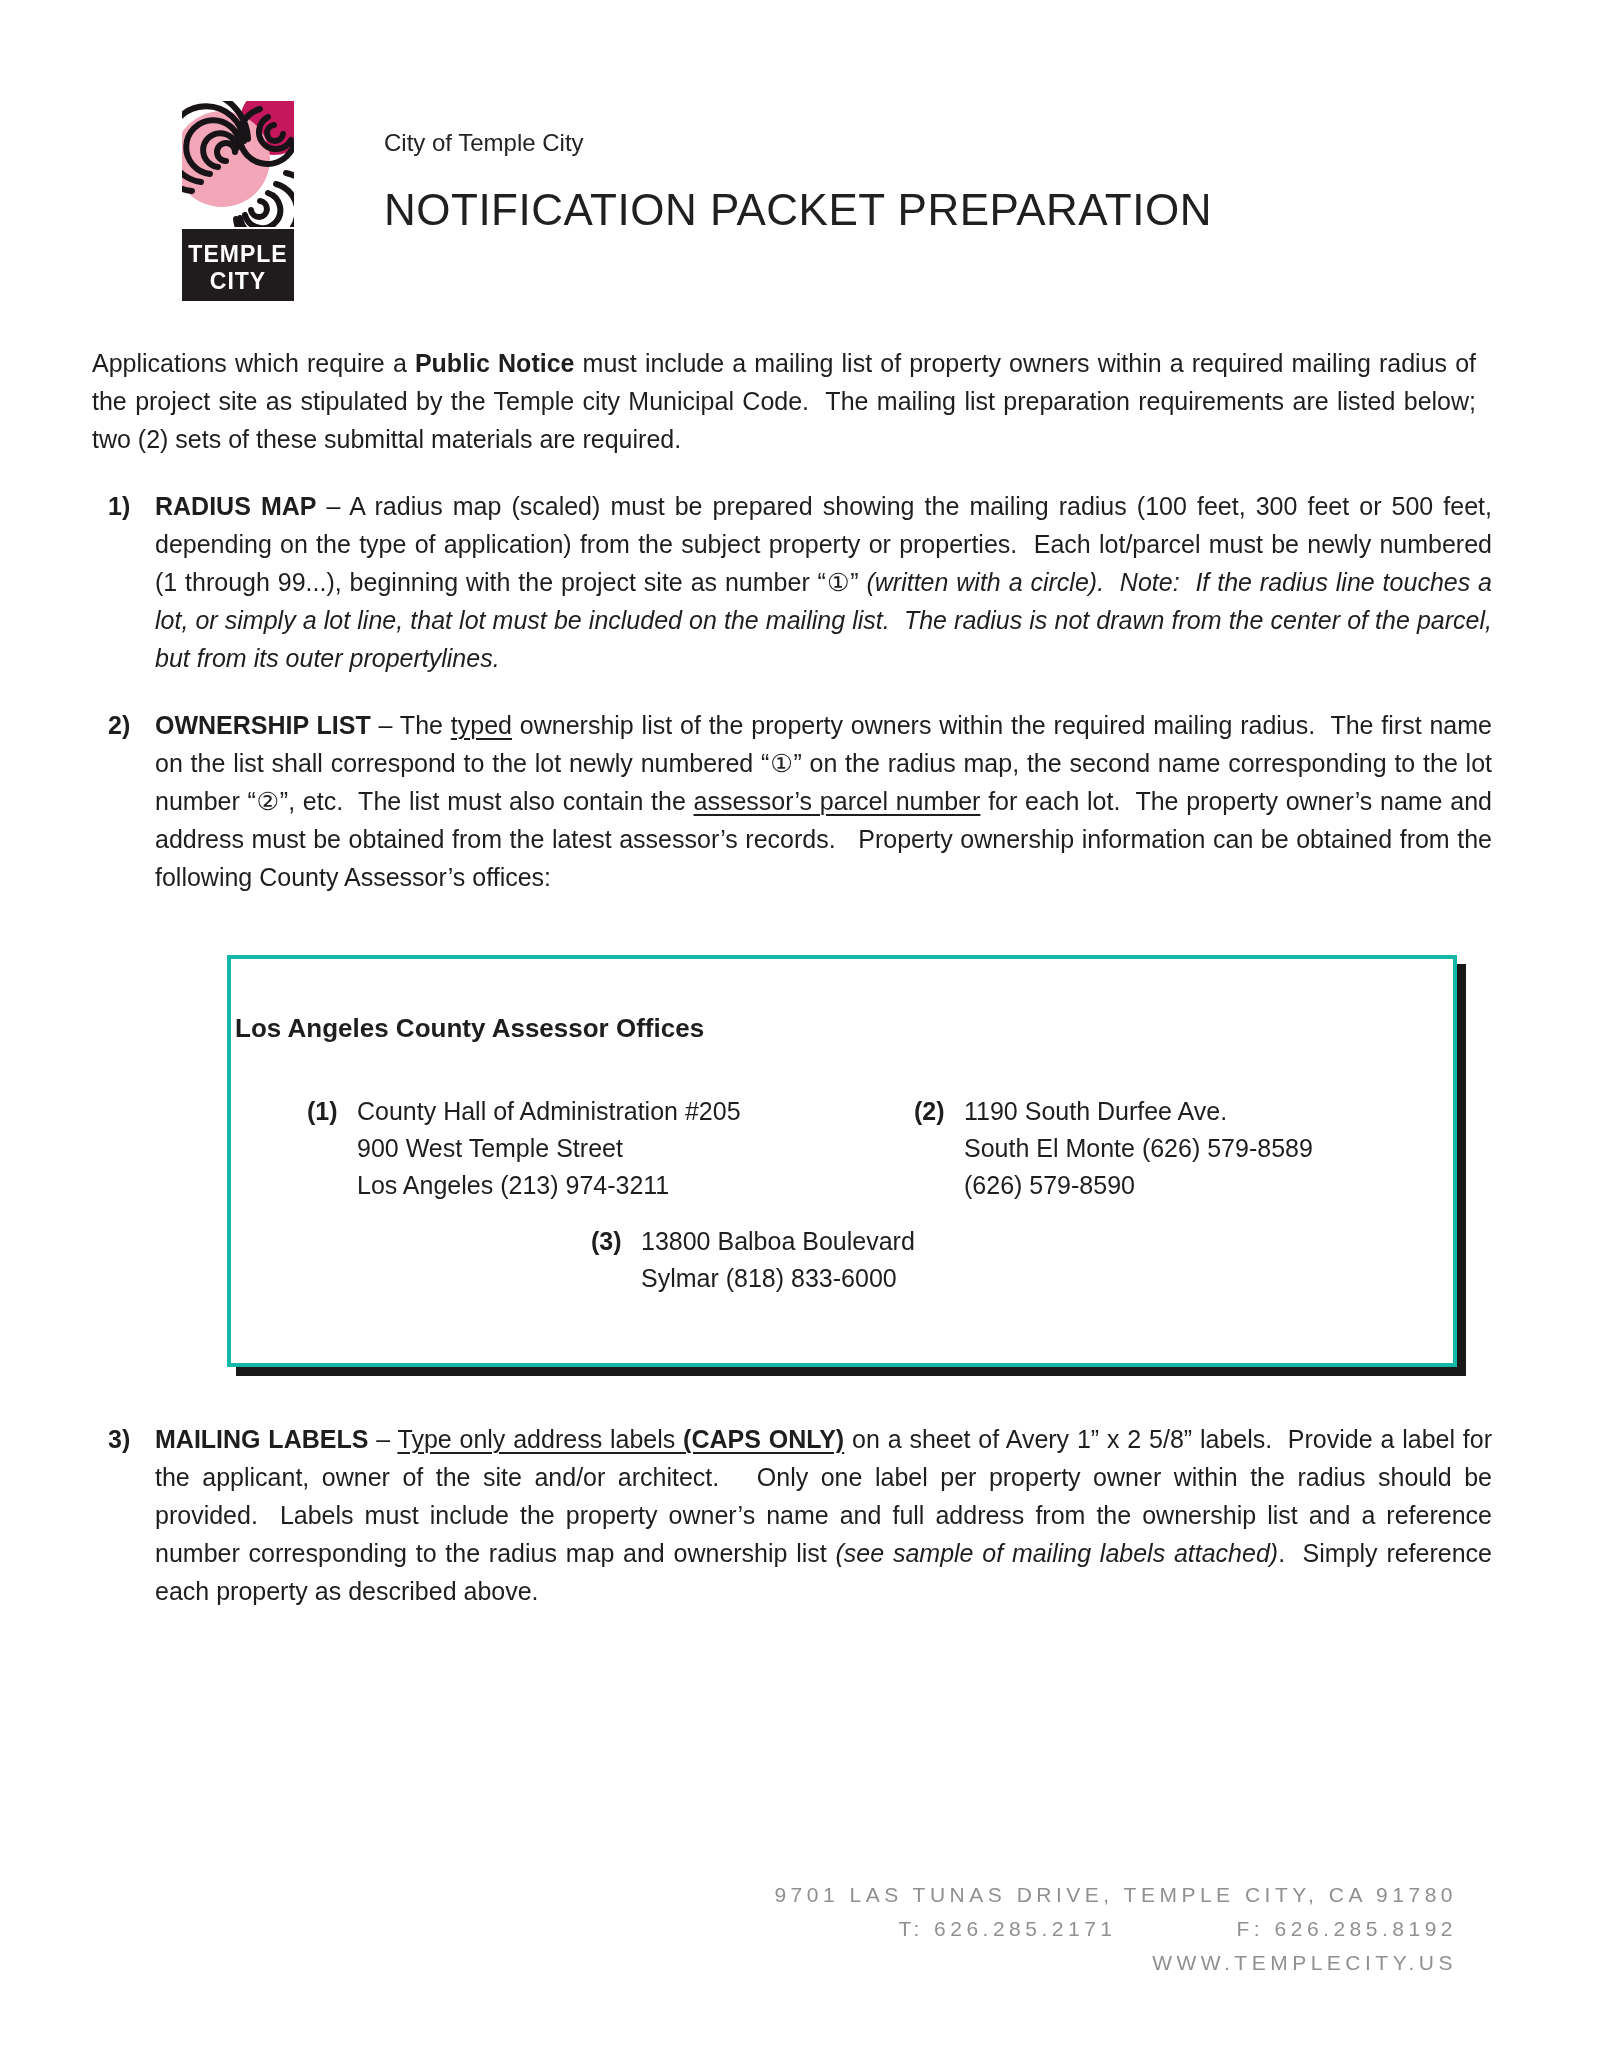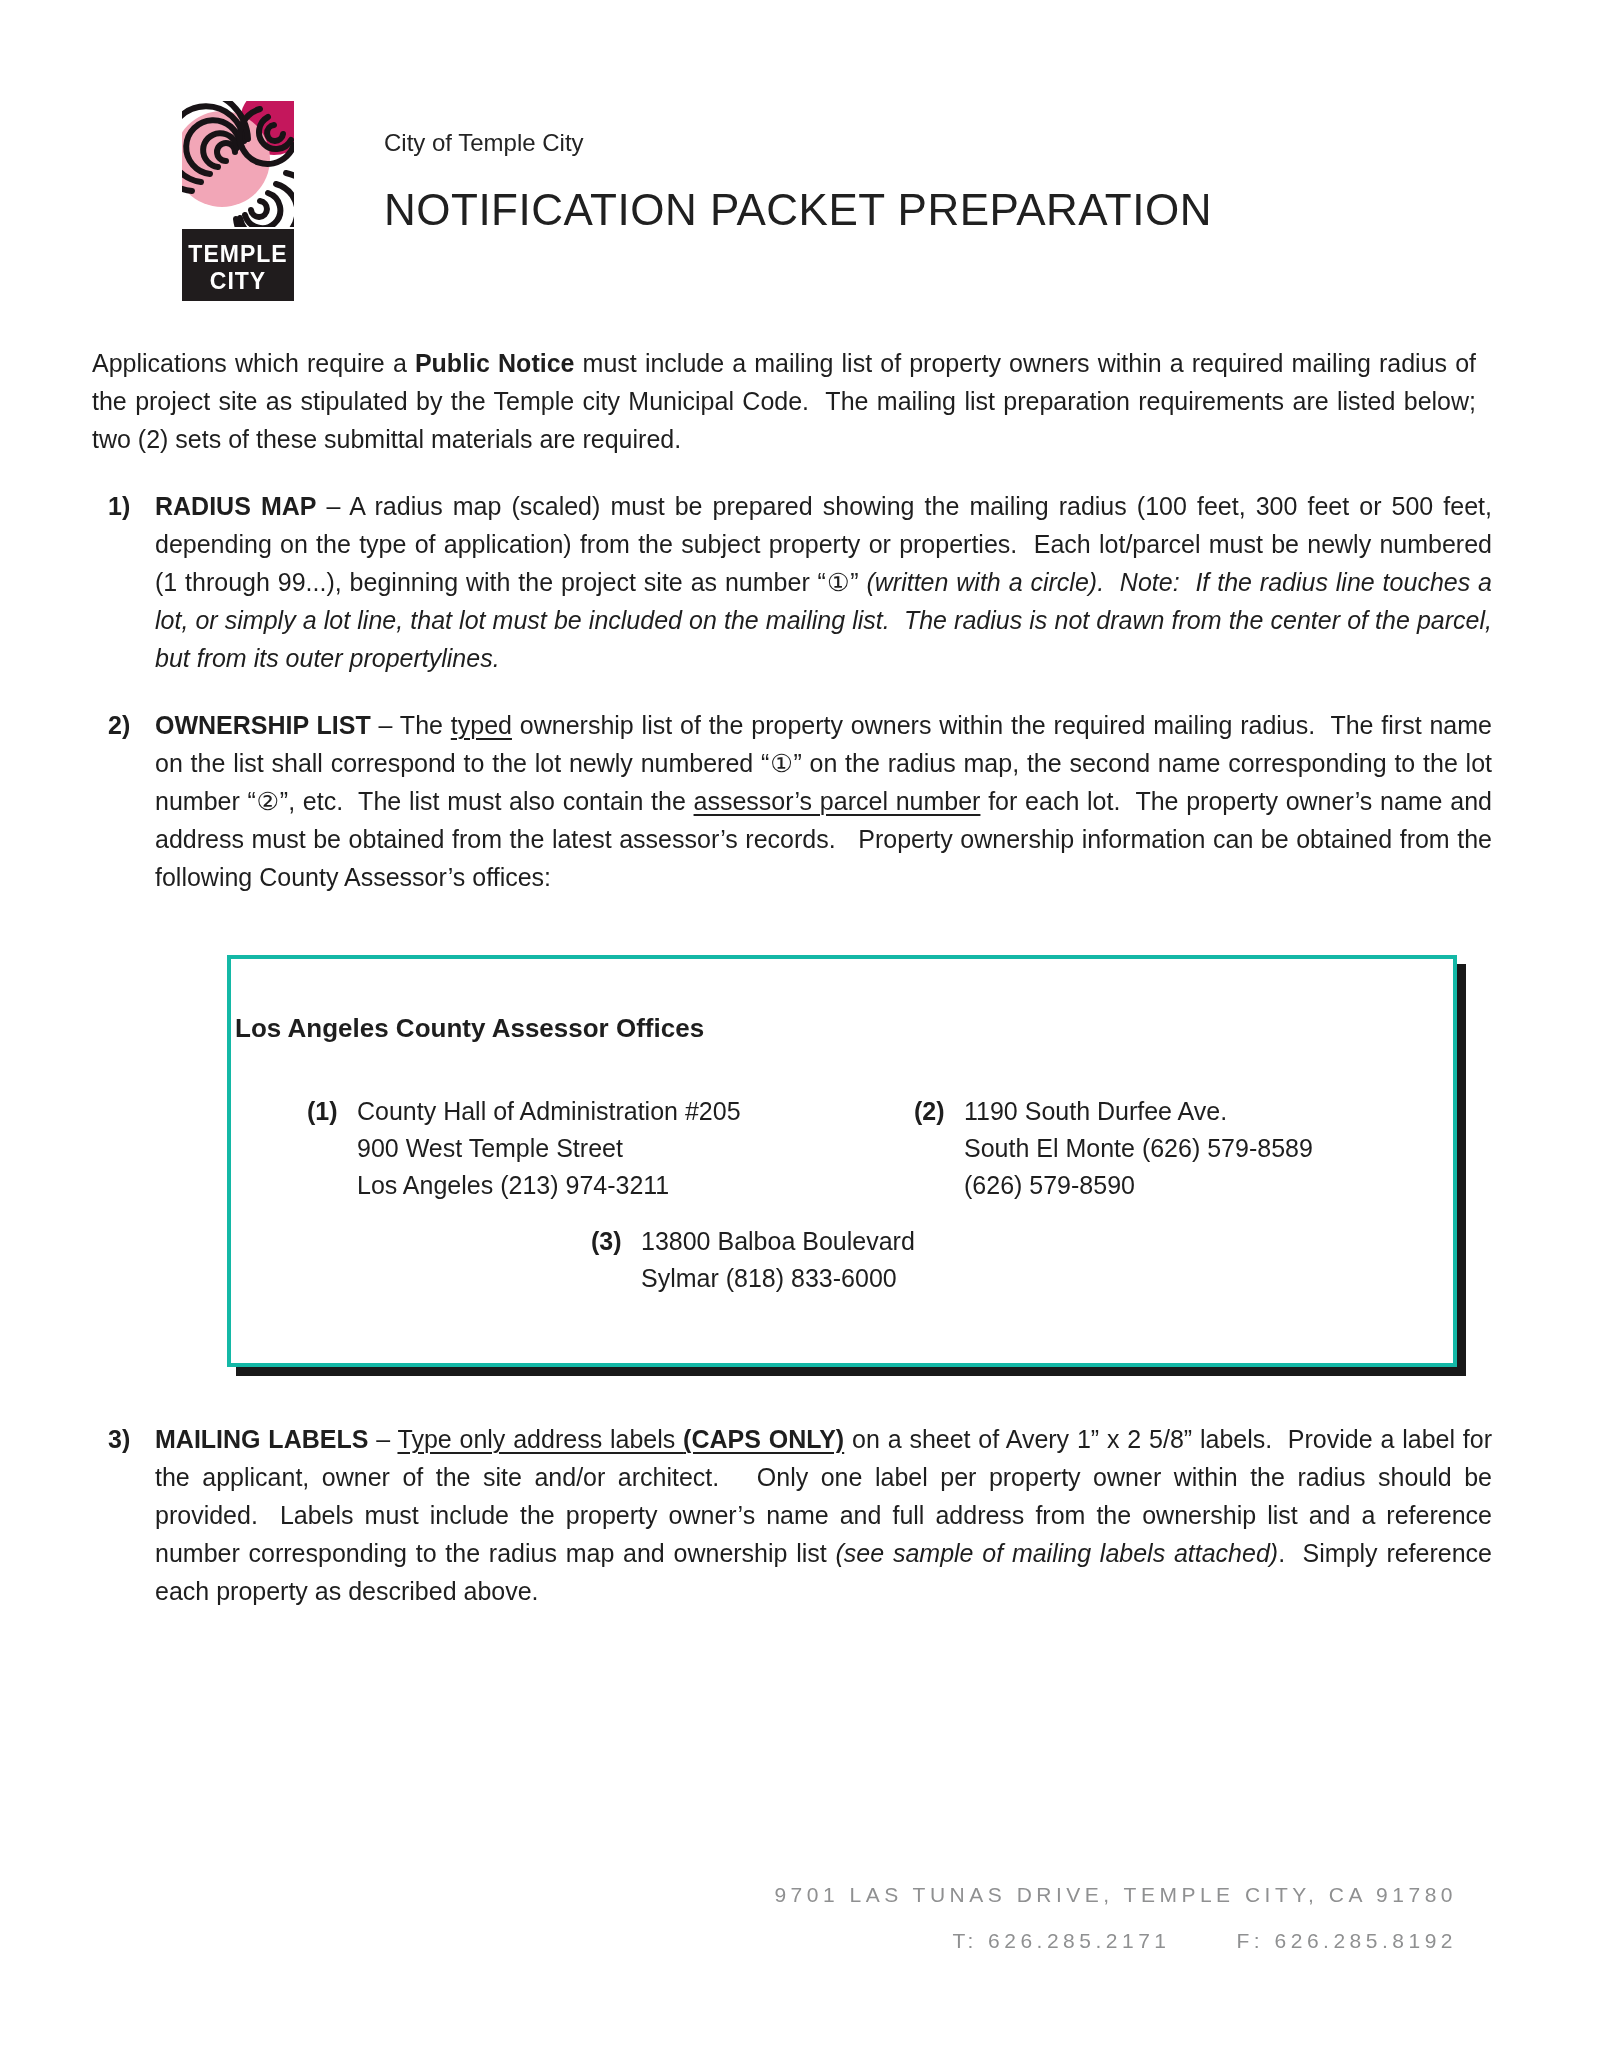--- a/index.html
+++ b/index.html
@@ -65,21 +65,21 @@
   .office .num{font-weight:bold;width:50px;flex:none;}
   .office-1{left:76px;top:134px;}
   .office-2{left:683px;top:134px;}
   .office-3{left:360px;top:264px;}
 
   
   .footer{
     position:absolute;right:143px;top:1878px;text-align:right;
     color:var(--footer-gray);font-size:21px;line-height:34px;letter-spacing:4.5px;
   }
-  .footer-line2{display:flex;justify-content:flex-end;gap:66px;margin-top:12px;}
+  .footer-line2{display:flex;justify-content:flex-end;gap:120px;}
 </style>
 </head>
 <body>
 
 <div class="page">
 
   <div class="logo">
     <svg class="logo-art" viewBox="0 0 112 126">
       <defs>
           <clipPath id="lc">
@@ -164,15 +164,16 @@
     <span class="sec-num">3)</span>
     <div class="sec-body"><span class="b">MAILING LABELS</span><span> – </span><span class="u">Type only address labels </span><span class="b u">(CAPS ONLY)</span><span> on a sheet of Avery 1” x 2 5/8” labels.&nbsp; Provide a label for the applicant, owner of the site and/or architect.&nbsp;&nbsp; Only one label per property owner within the radius should be provided.&nbsp; Labels must include the property owner’s name and full address from the ownership list and a reference number corresponding to the radius map and ownership list </span><span class="i">(see sample of mailing labels attached)</span><span>.&nbsp; Simply reference each property as described above.</span></div>
   </div>
 
   <div class="footer">
     <div>9701 LAS TUNAS DRIVE, TEMPLE CITY, CA 91780</div>
     <div class="footer-line2">
       <span>T: 626.285.2171</span>
       <span>F:  626.285.8192</span>
     </div>
+    <div>WWW.TEMPLECITY.US</div>
   </div>
 
 </div>
 
 </body></html>

